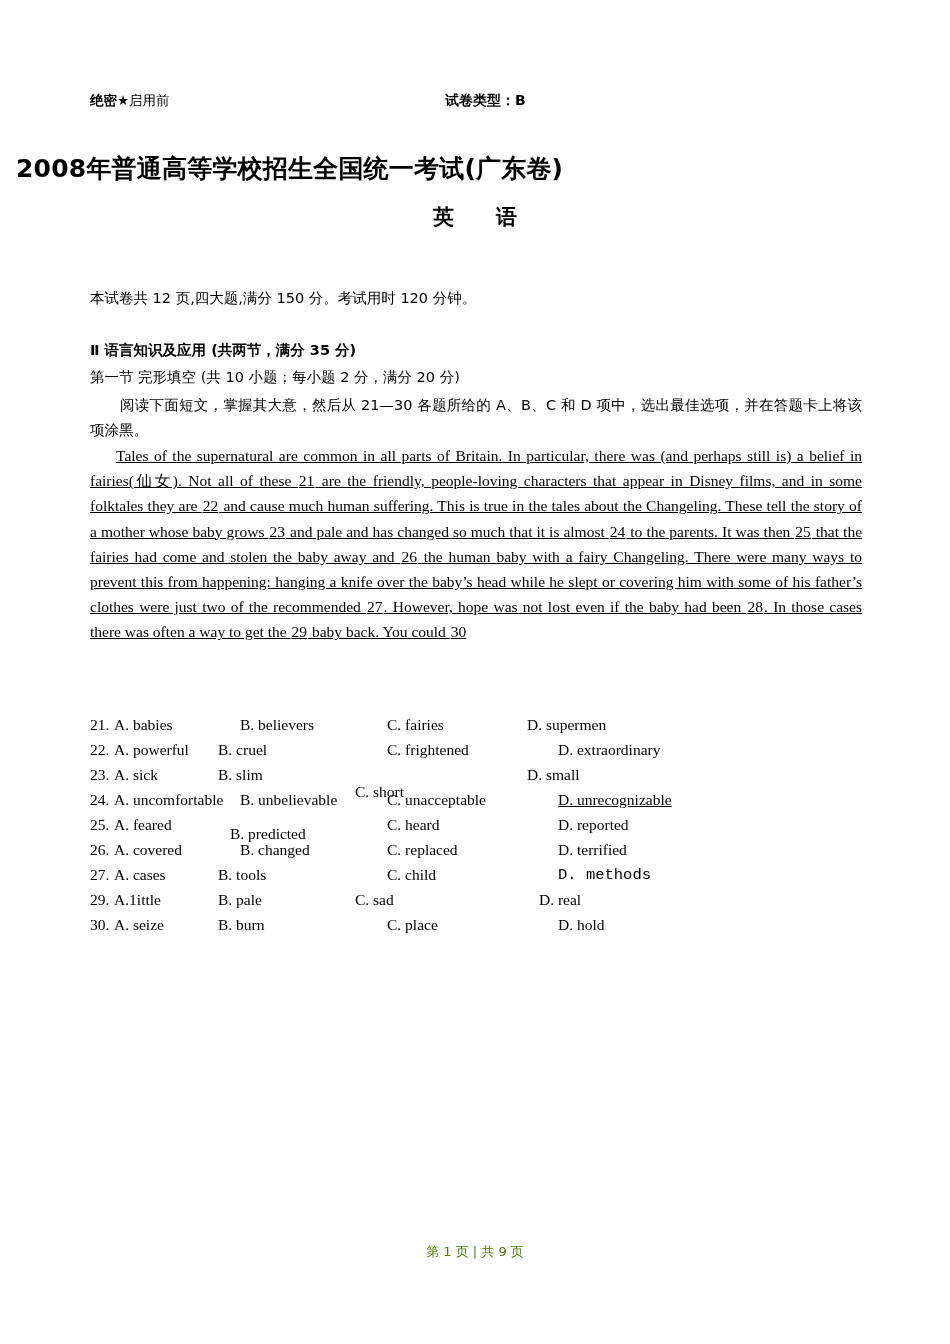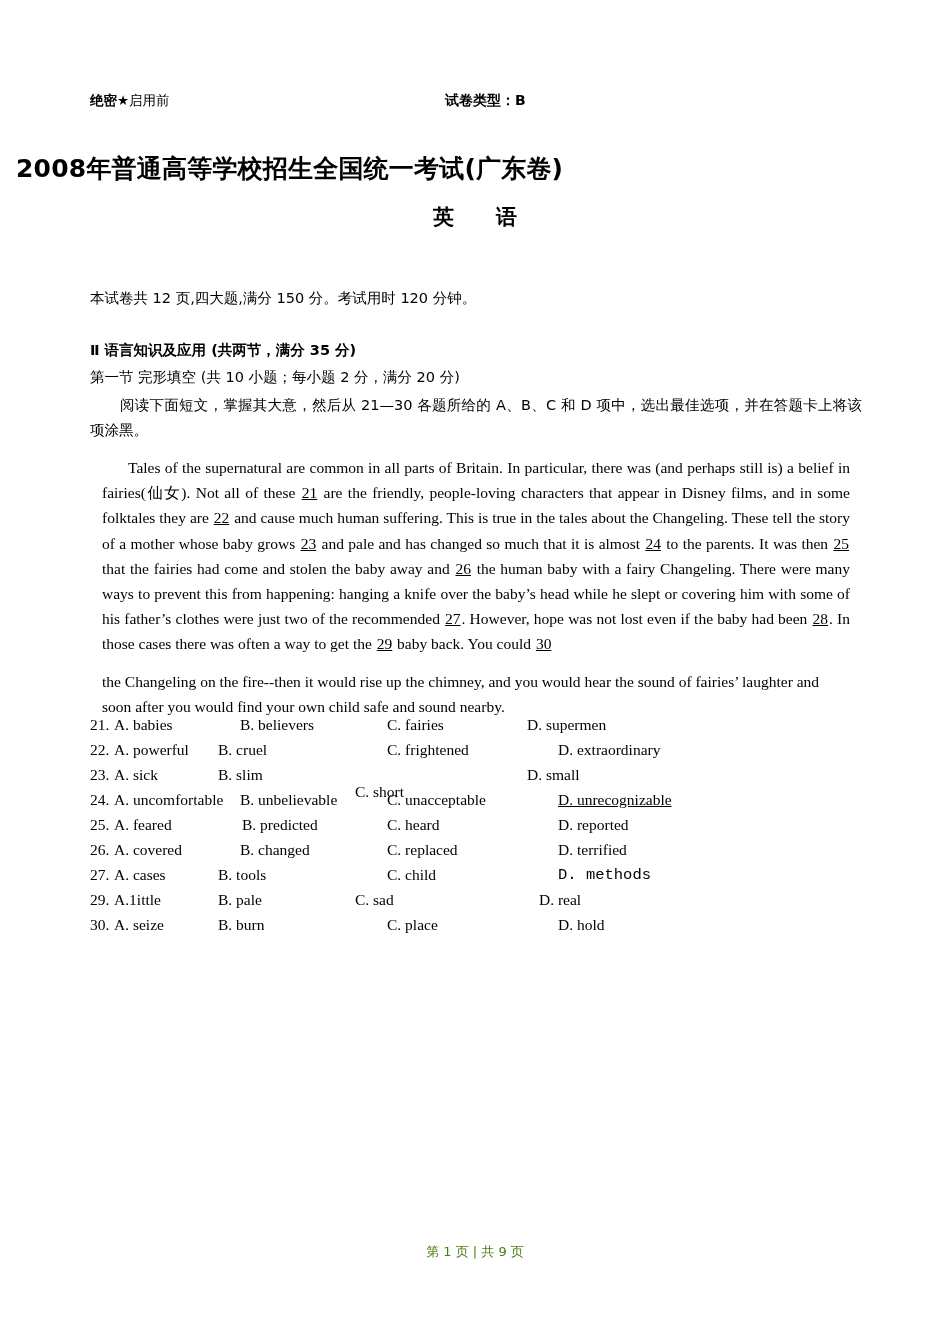--- a/index.html
+++ b/index.html
@@ -124,22 +124,23 @@
     position: absolute;
     left: 90px;
     top: 443px;
     width: 772px;
     font-family: "Liberation Serif", "DejaVu Serif", serif;
     font-size: 15.5px;
     line-height: 25.2px;
     text-align: justify;
   }
   .passage p {
-    margin: 12px;
+    margin: 0;
     text-align: justify;
+    text-decoration: underline;
   }
   .passage p.indent {
     text-indent: 26px;
   }
   .passage p.last {
     text-align: left;
   }
   .blank {
     text-decoration: underline;
     white-space: nowrap;
@@ -196,21 +197,20 @@
   <div class="main-title">2008年普通高等学校招生全国统一考试(广东卷)</div>
   <div class="sub-title">英　　语</div>
 
   <div class="exam-note">本试卷共 12 页,四大题,满分 150 分。考试用时 120 分钟。</div>
   <div class="section-heading">Ⅱ 语言知识及应用 (共两节，满分 35 分)</div>
   <div class="subsection-heading">第一节 完形填空 (共 10 小题；每小题 2 分，满分 20 分)</div>
   <div class="cn-directions">阅读下面短文，掌握其大意，然后从 21—30 各题所给的 A、B、C 和 D 项中，选出最佳选项，并在答题卡上将该项涂黑。</div>
 
   <div class="passage">
     <p class="indent"><span>Tales of the supernatural are common in all parts of Britain. In particular, there was (and perhaps still is) a belief in fairies(仙女). Not all of these </span><span class="blank">21</span><span> are the friendly, people-loving characters that appear in Disney films, and in some folktales they are </span><span class="blank">22</span><span> and cause much human suffering. This is true in the tales about the Changeling. These tell the story of a mother whose baby grows </span><span class="blank">23</span><span> and pale and has changed so much that it is almost </span><span class="blank">24</span><span> to the parents. It was then </span><span class="blank">25</span><span> that the fairies had come and stolen the baby away and </span><span class="blank">26</span><span> the human baby with a fairy Changeling. There were many ways to prevent this from happening: hanging a knife over the baby’s head while he slept or covering him with some of his father’s clothes were just two of the recommended </span><span class="blank">27</span><span>. However, hope was not lost even if the baby had been </span><span class="blank">28</span><span>. In those cases there was often a way to get the </span><span class="blank">29</span><span> baby back. You could </span><span class="blank">30</span></p>
-    <p class="last">the Changeling on the fire--then it would rise up the chimney, and you would hear the sound of fairies’ laughter and soon after you would find your own child safe and sound nearby.</p>
   </div>
 
   <div class="options">
       <div class="opt-row">
         <span class="num">21.</span>
         <span class="opt" style="left: 24px;">A. babies</span>
         <span class="opt" style="left: 150px;">B. believers</span>
         <span class="opt" style="left: 297px;">C. fairies</span>
         <span class="opt" style="left: 437px;">D. supermen</span>
       </div>
@@ -231,21 +231,21 @@
       <div class="opt-row">
         <span class="num">24.</span>
         <span class="opt" style="left: 24px;">A. uncomfortable</span>
         <span class="opt" style="left: 150px;">B. unbelievable</span>
         <span class="opt" style="left: 297px;">C. unacceptable</span>
         <span class="opt" style="left: 468px; text-decoration: underline;">D. unrecognizable</span>
       </div>
       <div class="opt-row">
         <span class="num">25.</span>
         <span class="opt" style="left: 24px;">A. feared</span>
-        <span class="opt" style="left: 152px;">B. predicted</span>
+        <span class="opt" style="left: 140px; margin-top: 9px;">B. predicted</span>
         <span class="opt" style="left: 297px;">C. heard</span>
         <span class="opt" style="left: 468px;">D. reported</span>
       </div>
       <div class="opt-row">
         <span class="num">26.</span>
         <span class="opt" style="left: 24px;">A. covered</span>
         <span class="opt" style="left: 150px;">B. changed</span>
         <span class="opt" style="left: 297px;">C. replaced</span>
         <span class="opt" style="left: 468px;">D. terrified</span>
       </div>

